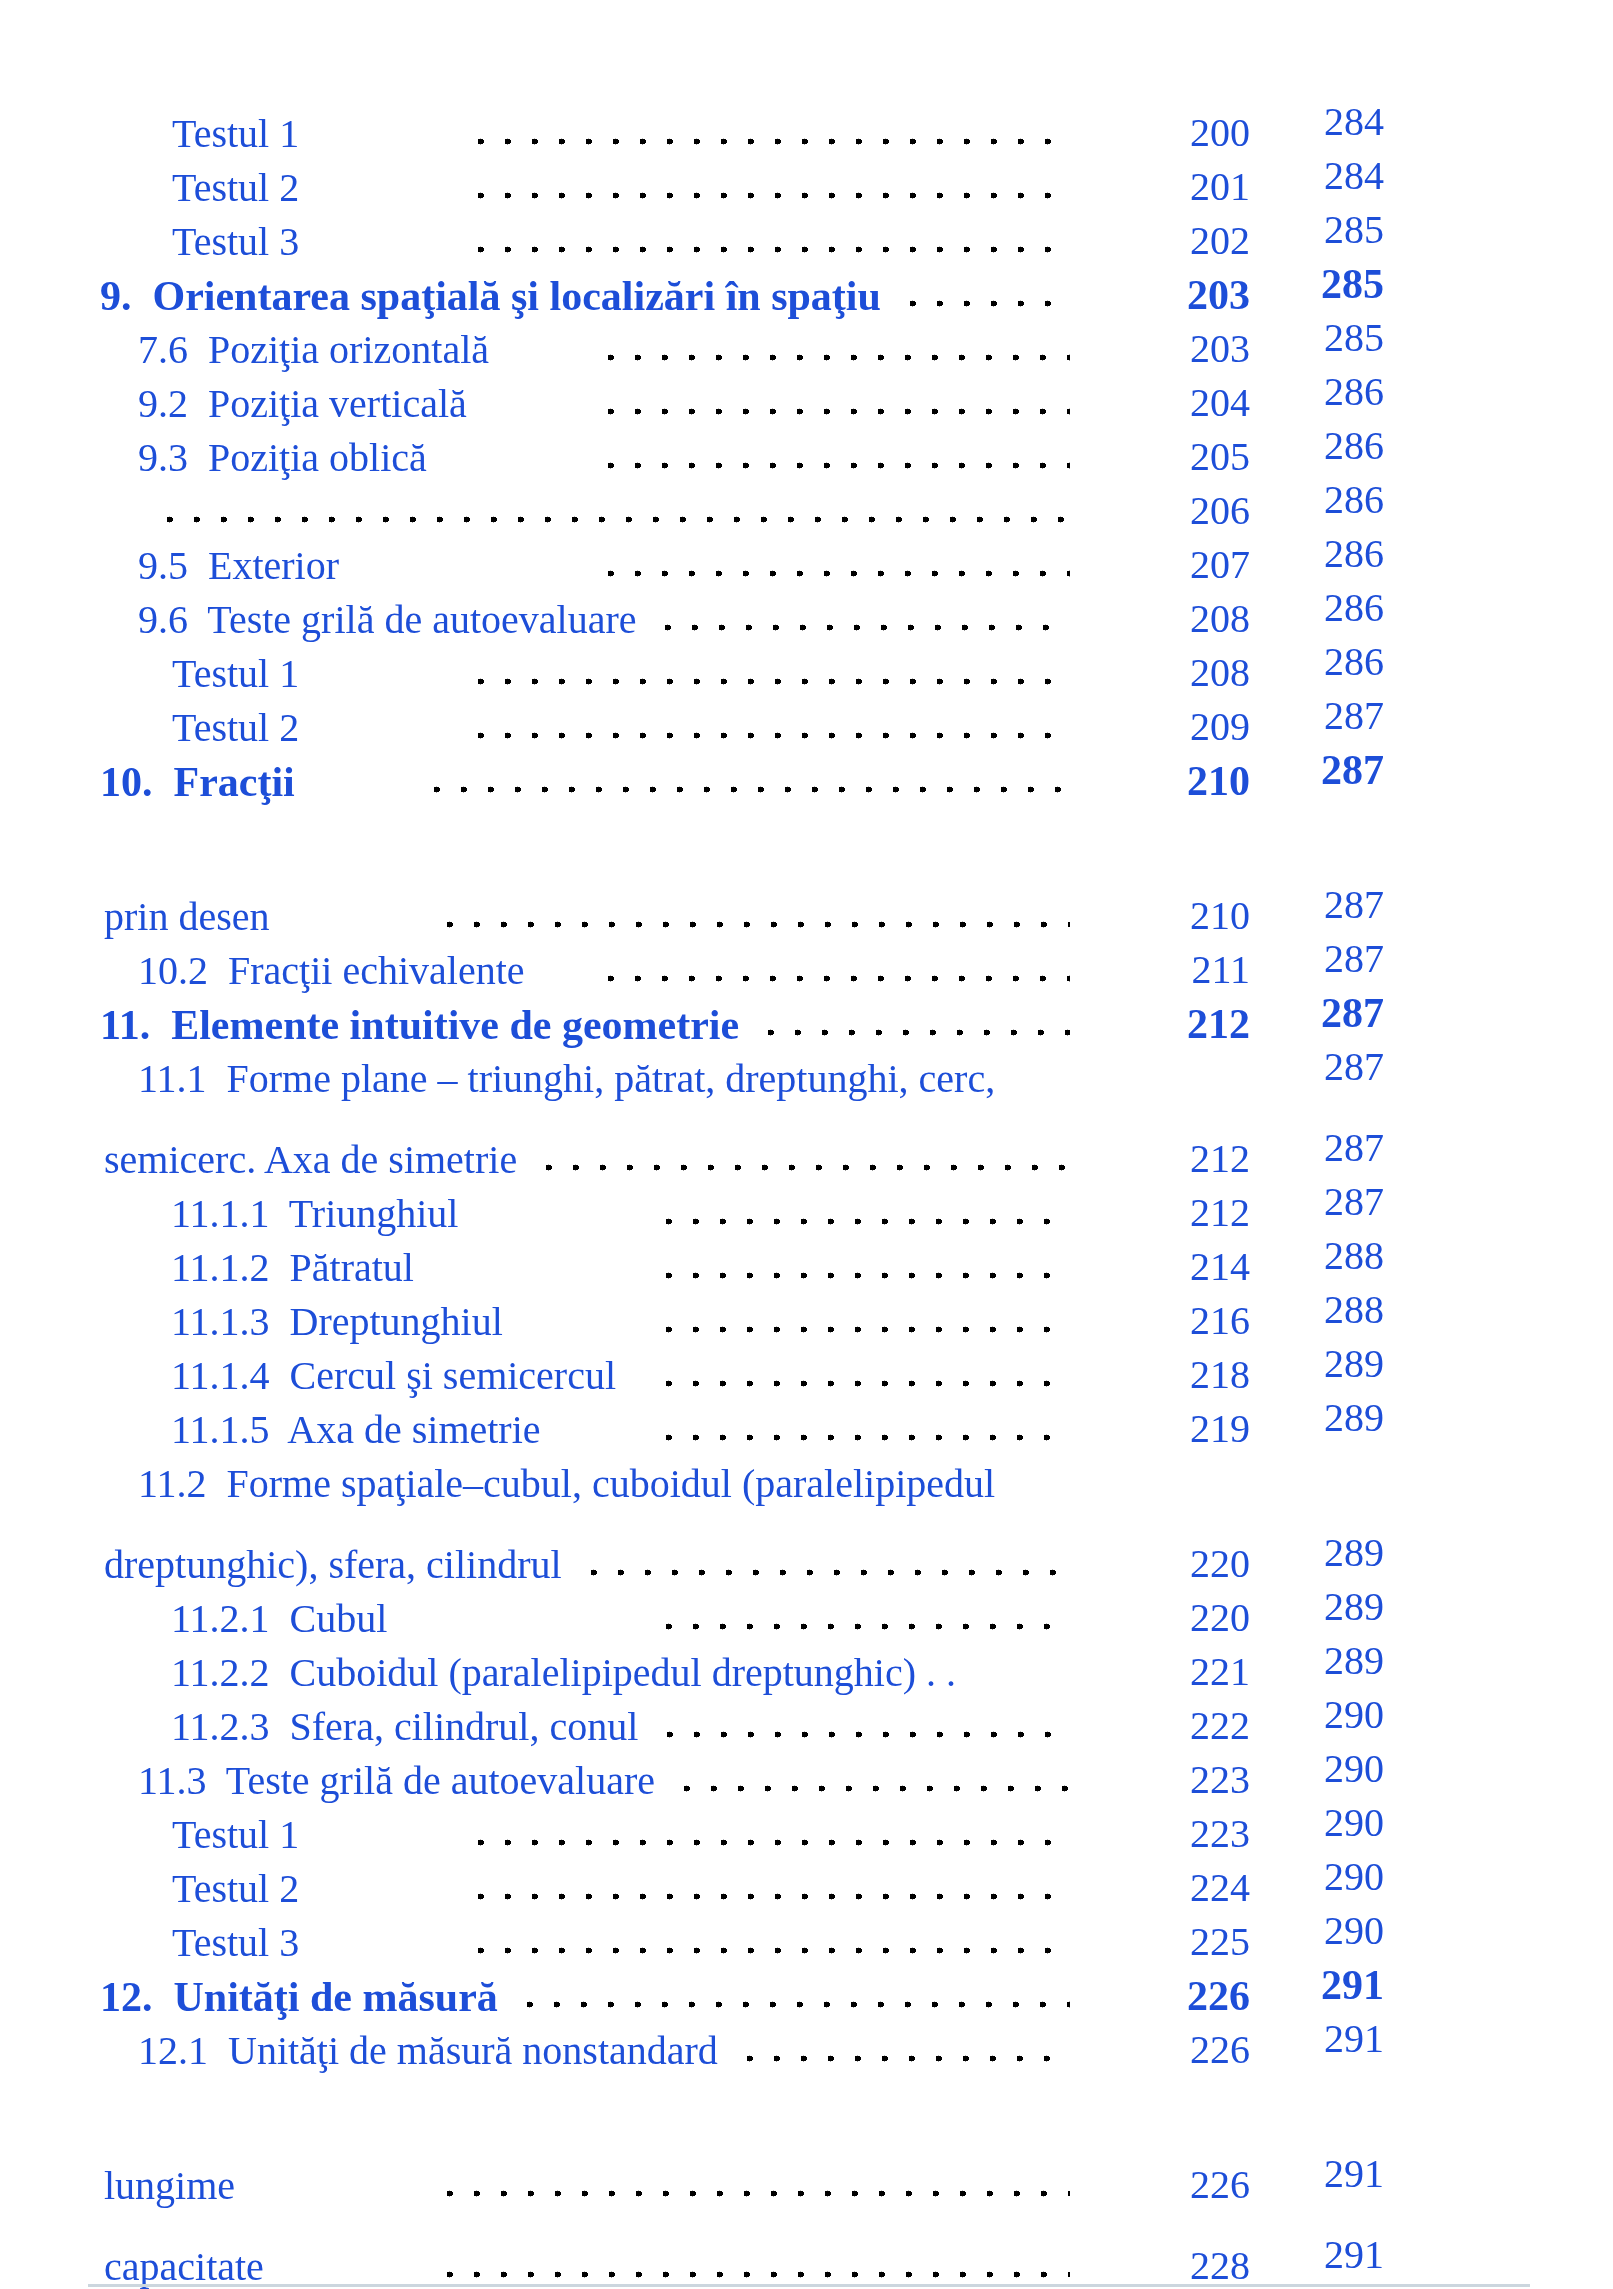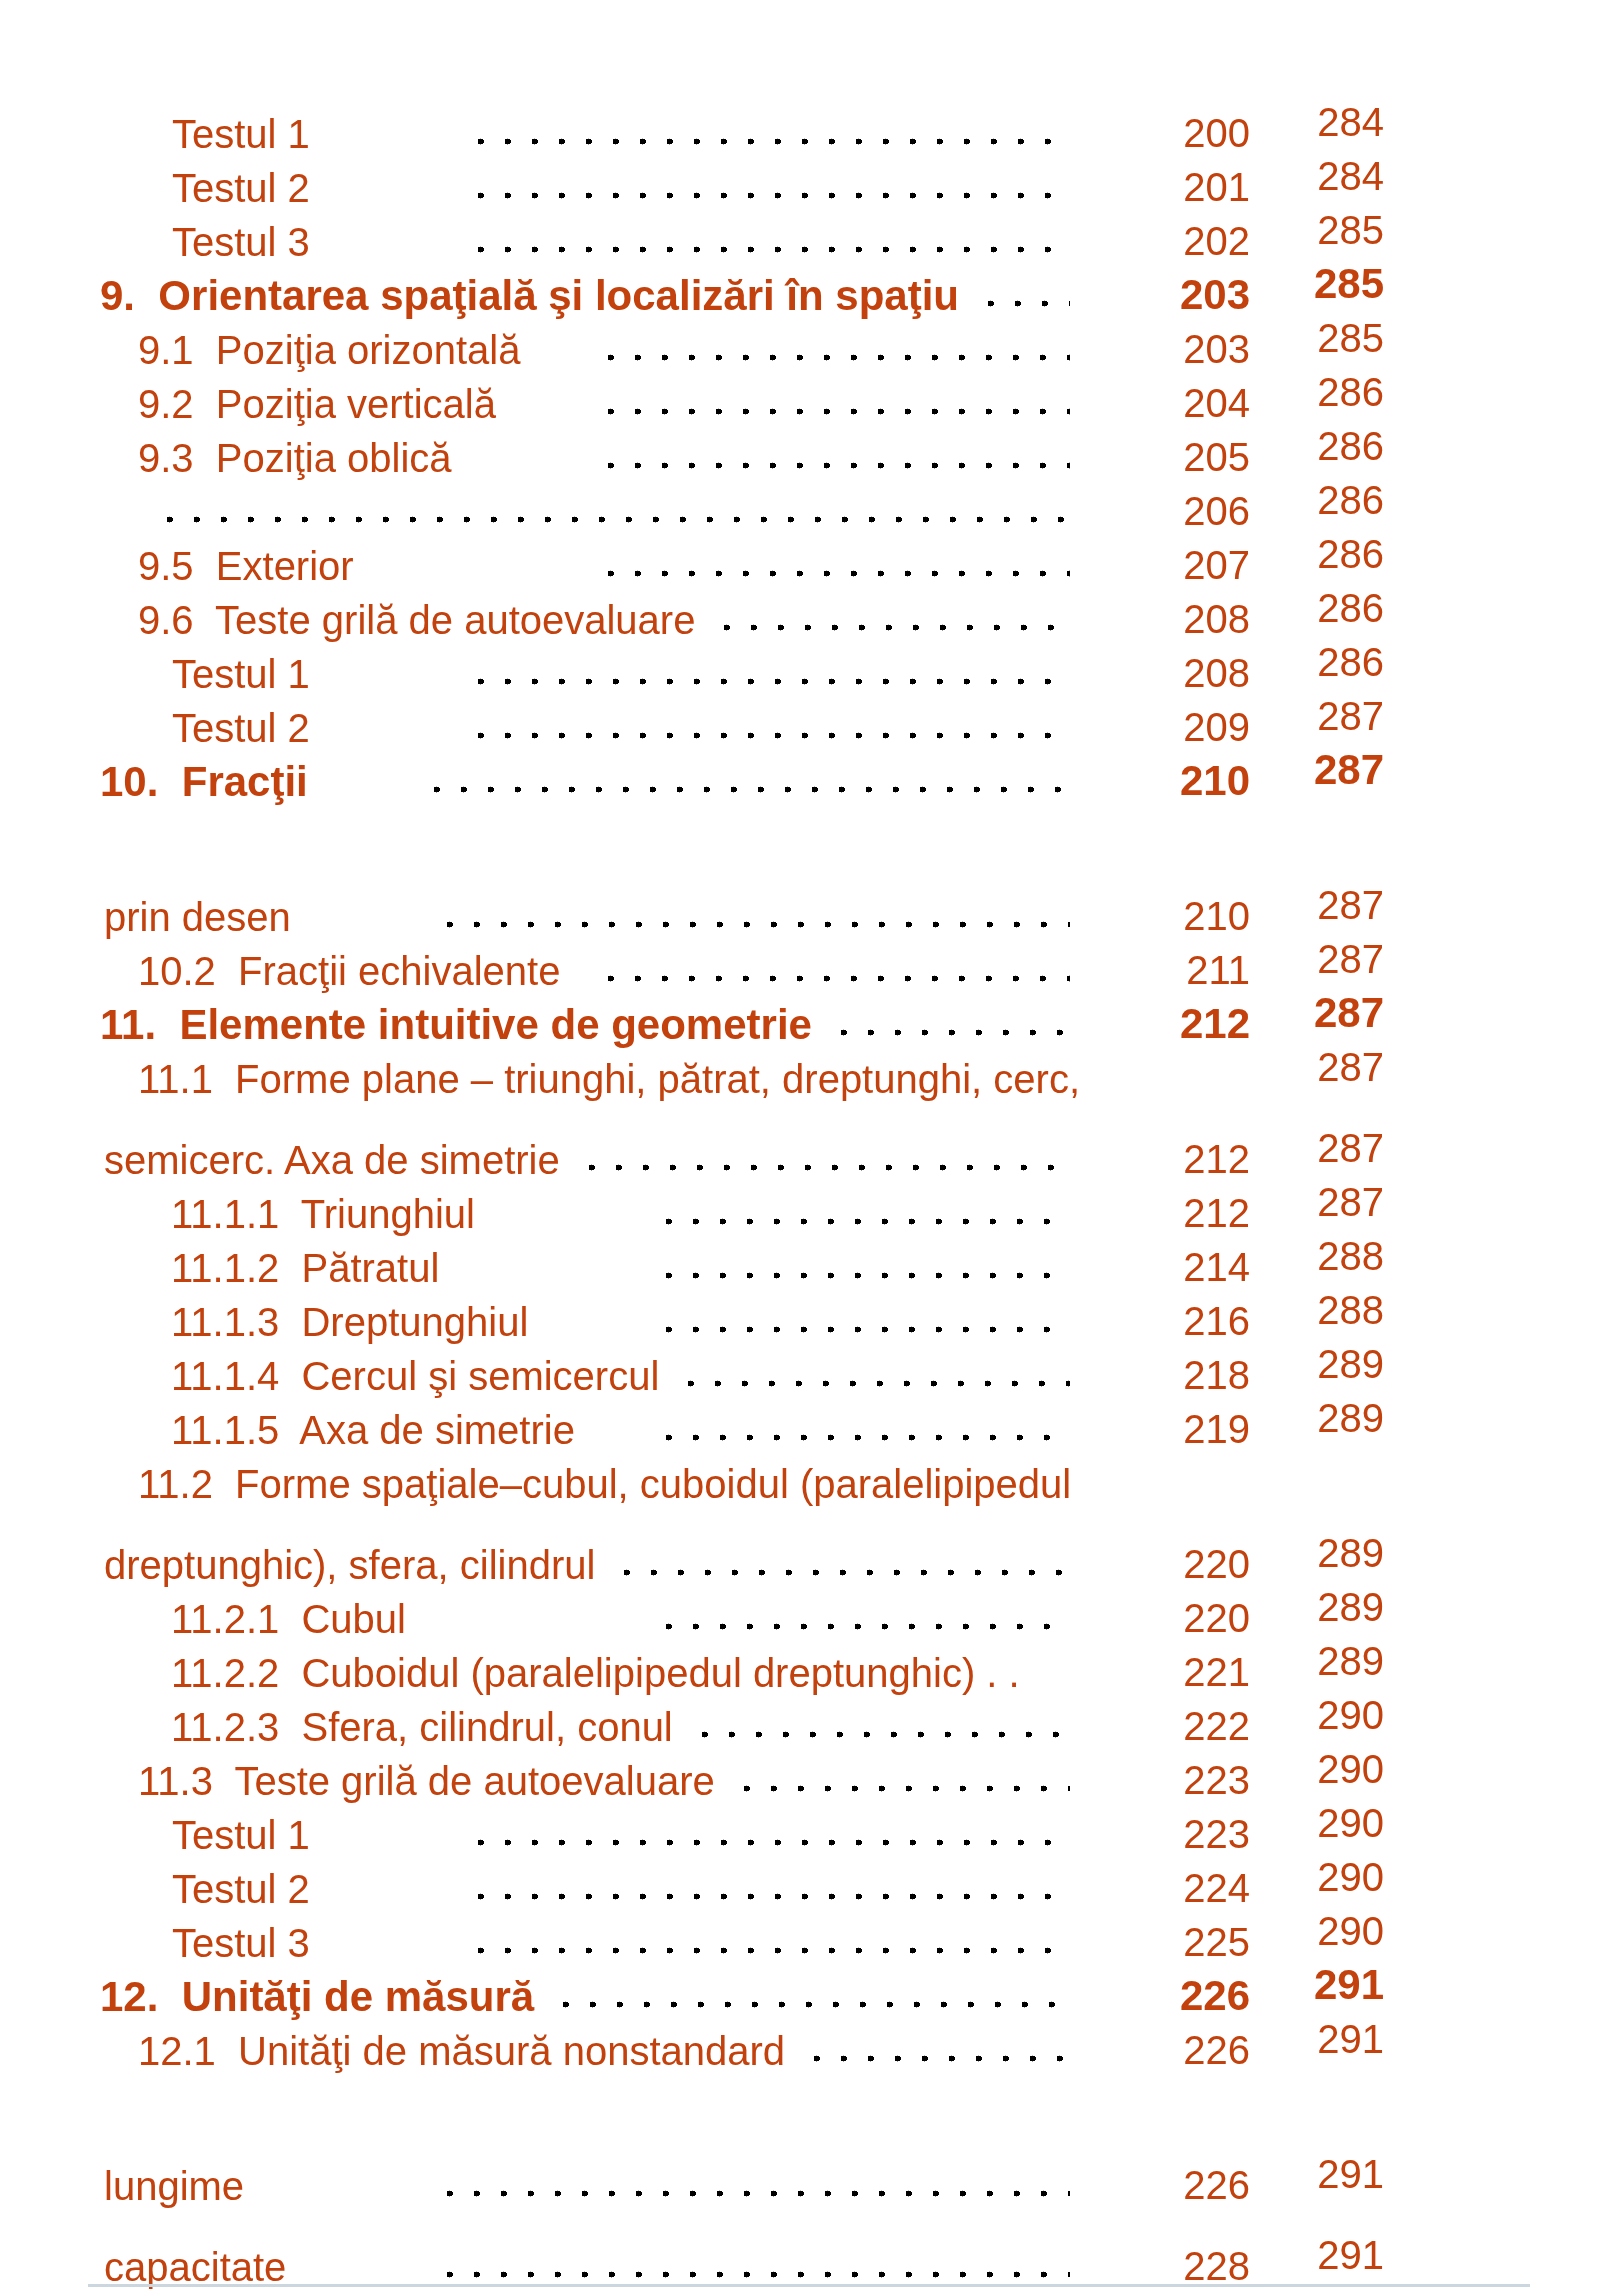--- a/index.html
+++ b/index.html
@@ -6,22 +6,22 @@
     margin: 0;
     padding: 0;
     background: #ffffff;
   }
   .page {
     position: relative;
     width: 1613px;
     height: 2290px;
     background: #ffffff;
     overflow: hidden;
-    font-family: Liberation Sans, sans-serif;
-    color: #c2410c;
+    font-family: Liberation Serif, serif;
+    color: #1d4ed8;
   }
   .toc {
     position: absolute;
     top: 103px;
     left: 0;
     right: 0;
   }
   .row {
     display: flex;
     align-items: flex-end;
@@ -98,21 +98,21 @@
     <span class="p1">202</span>
     <span class="p2">285</span>
   </div>
       <div class="row lv-chapter">
     <span class="label">9.  Orientarea spaţială şi localizări în spaţiu</span>
     <span class="leader"></span>
     <span class="p1">203</span>
     <span class="p2">285</span>
   </div>
       <div class="row lv-sub">
-    <span class="label">9.1  Poziţia orizontală</span>
+    <span class="label">7.6  Poziţia orizontală</span>
     <span class="leader"></span>
     <span class="p1">203</span>
     <span class="p2">285</span>
   </div>
       <div class="row lv-sub">
     <span class="label">9.2  Poziţia verticală</span>
     <span class="leader"></span>
     <span class="p1">204</span>
     <span class="p2">286</span>
   </div>

